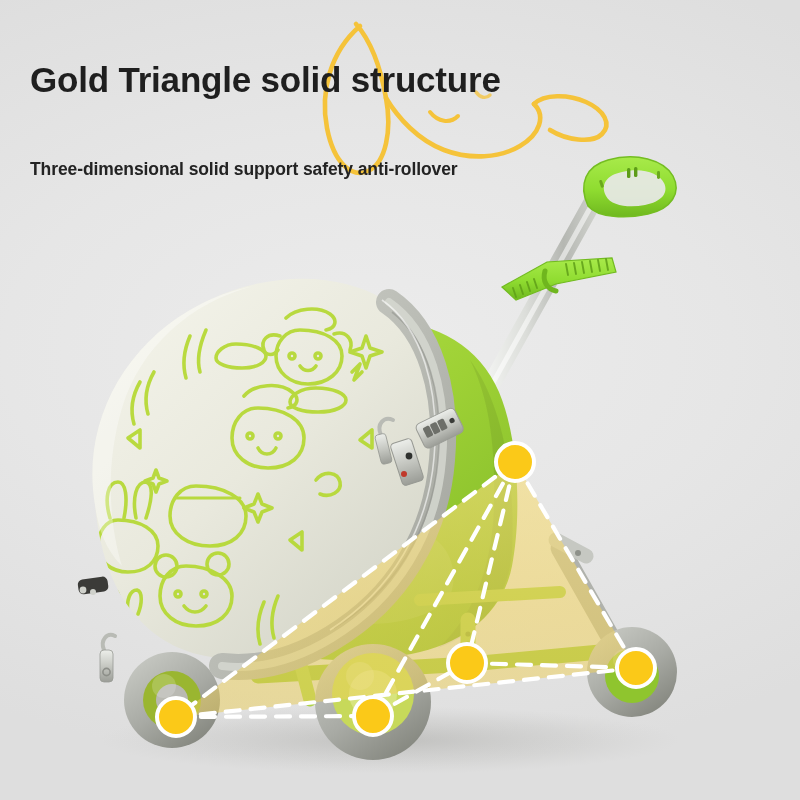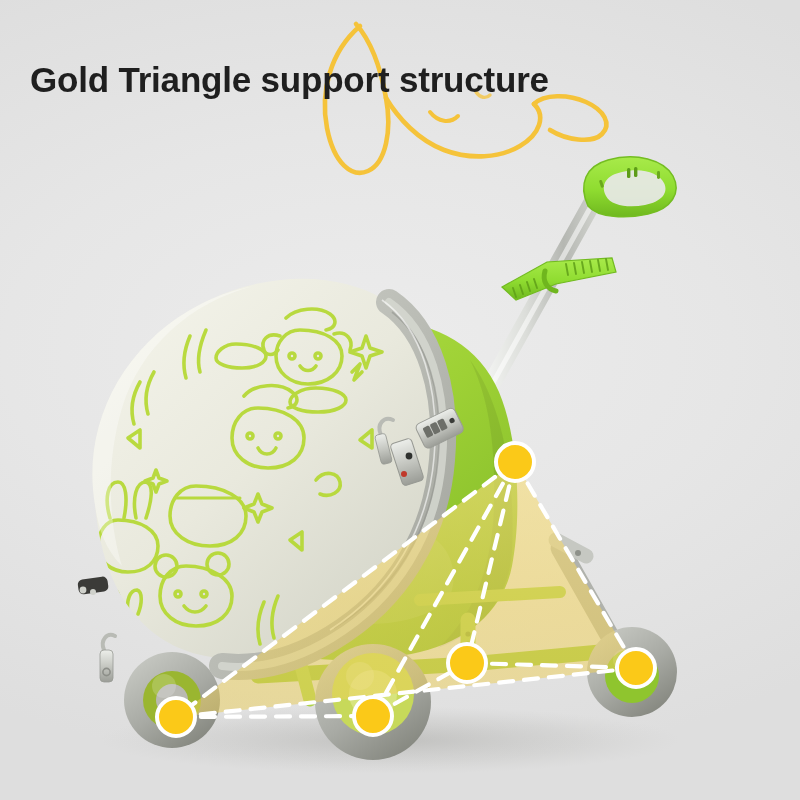--- a/index.html
+++ b/index.html
@@ -347,15 +347,16 @@
                C540,134 546,116 534,104"></path>
       <path d="M534,104
                C544,94 568,94 586,102
                C604,110 612,124 602,134
                C592,144 566,140 550,130"></path>
       <path d="M430,112 C438,122 450,124 458,116" stroke-width="4"></path>
       <path d="M476,92 C480,98 486,99 490,95" stroke-width="3.4" opacity="0.75"></path>
     </g>
   </svg>
 
-  <div class="headline">Gold Triangle support structure</div>
+  <div class="headline">Gold Triangle solid structure</div>
+  <div class="subhead">Three-dimensional solid support safety anti-rollover</div>
 
 </div>
 
 </body></html>

